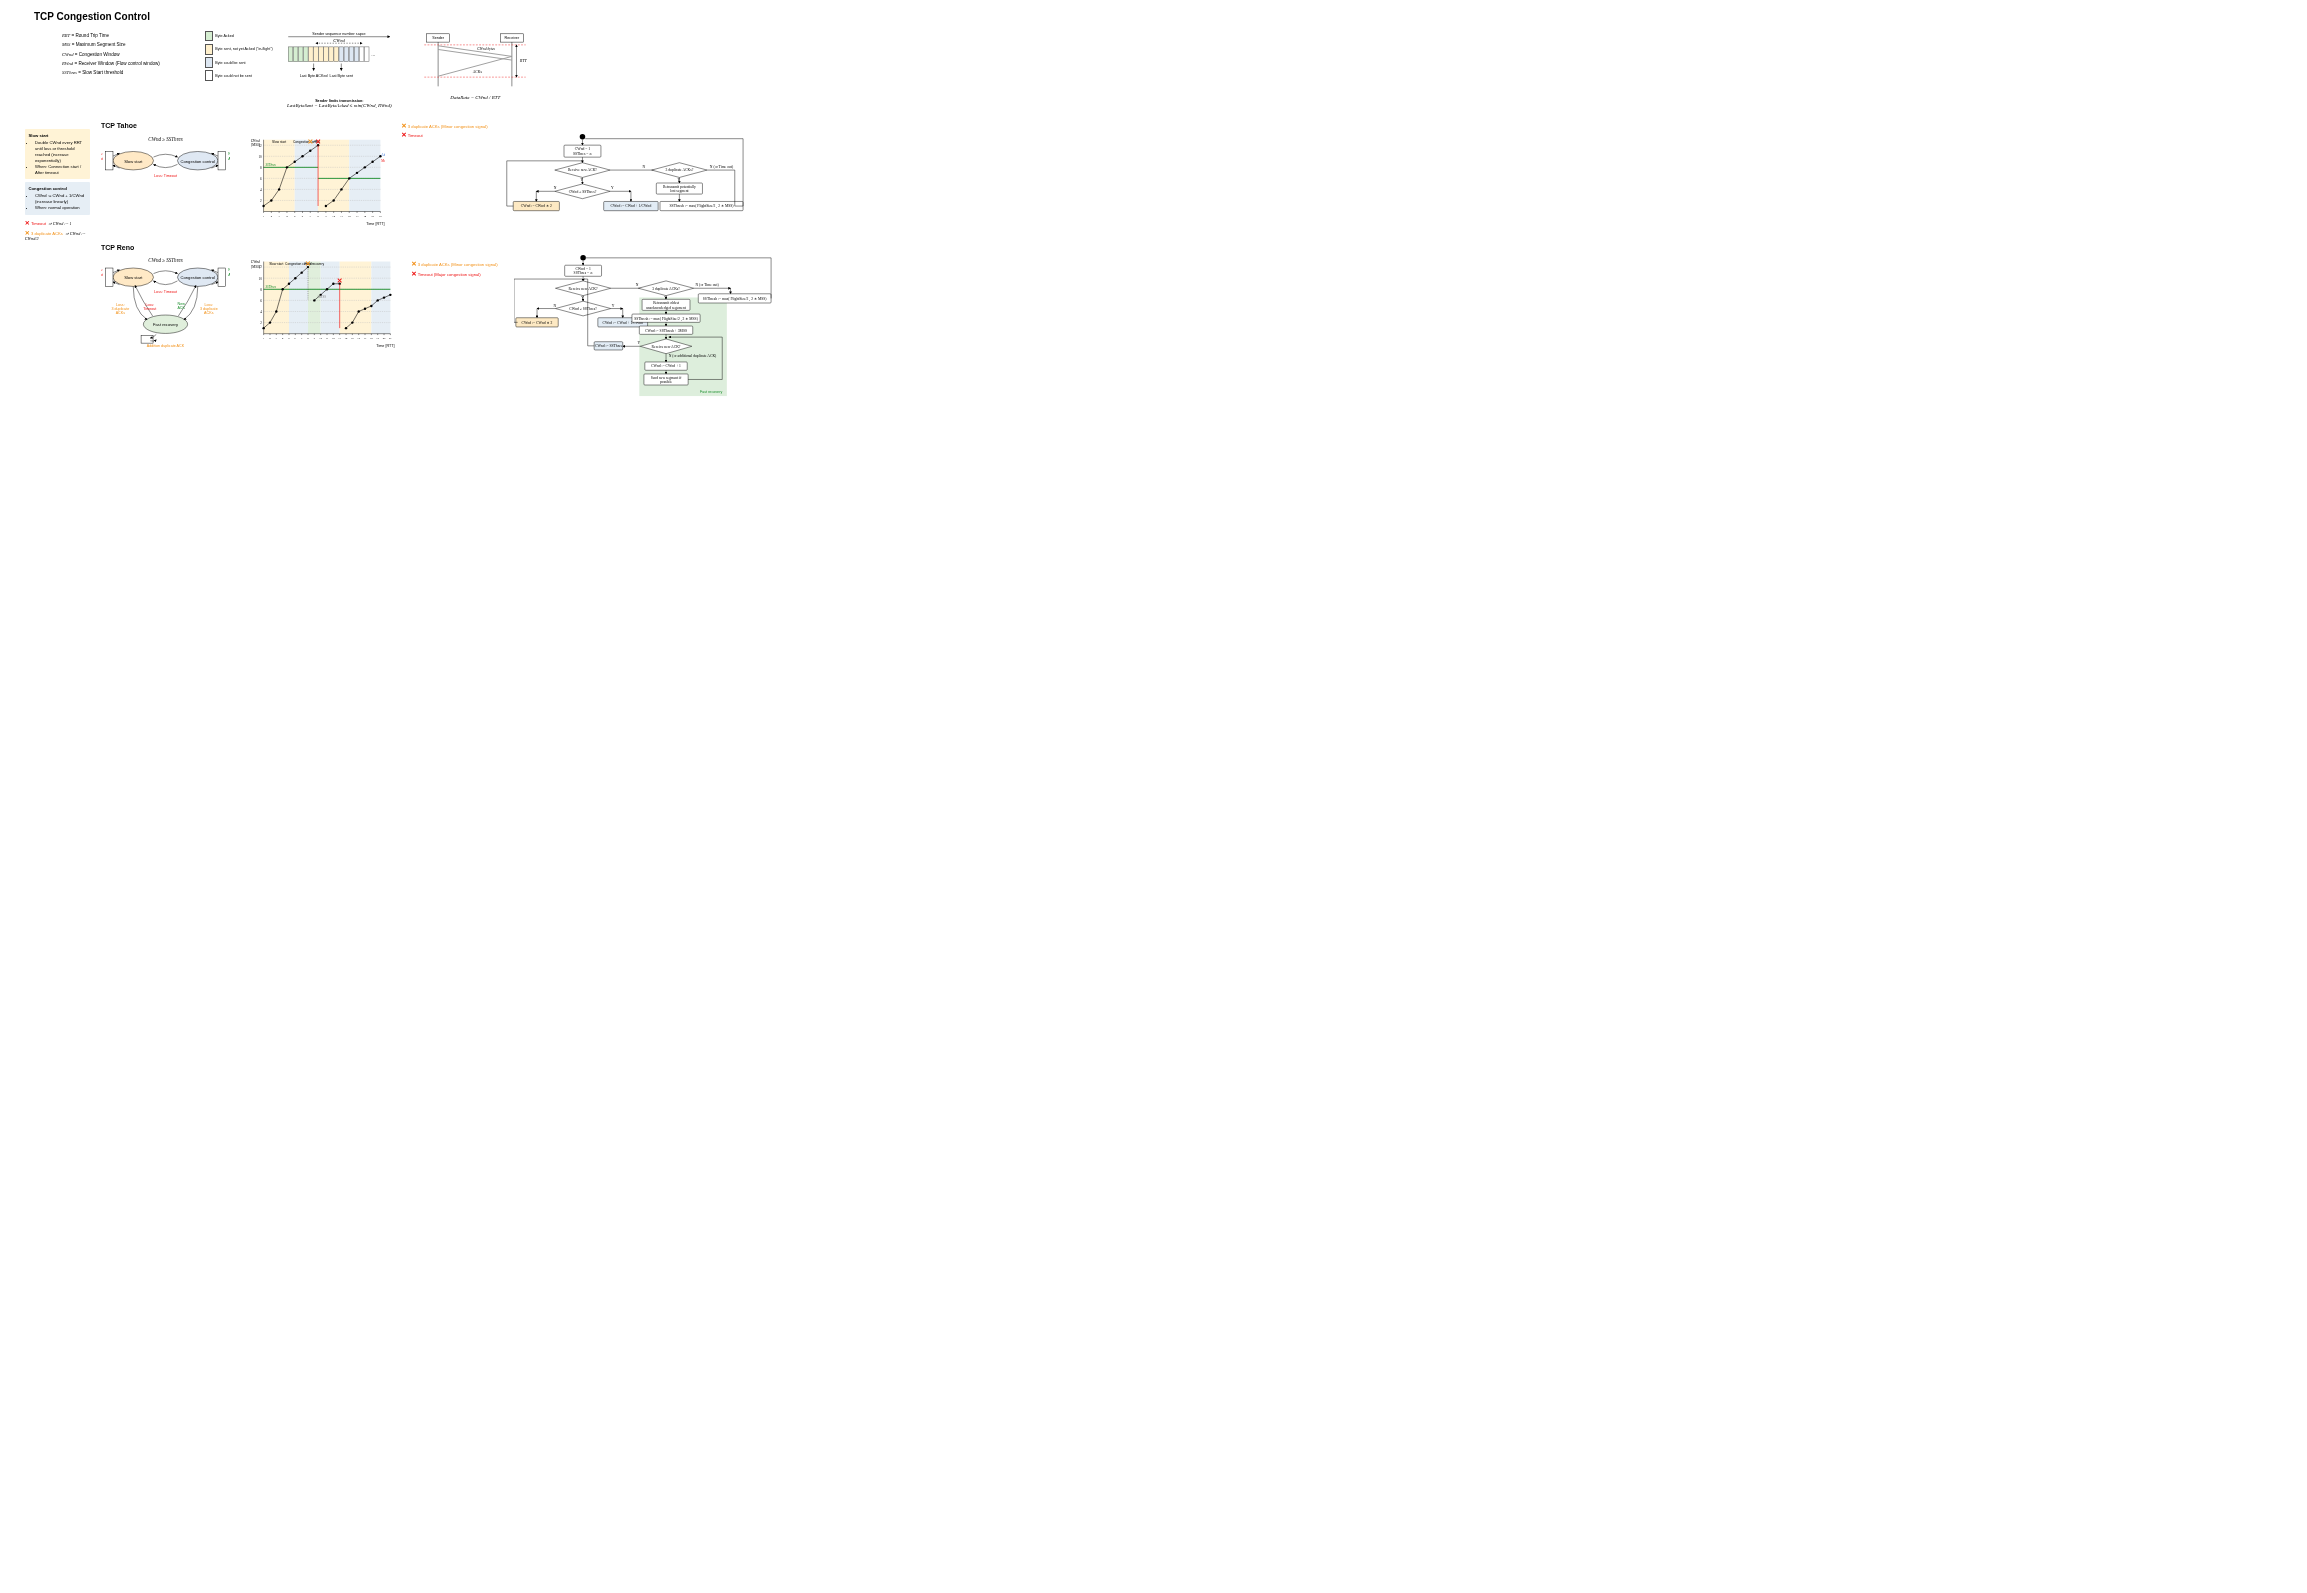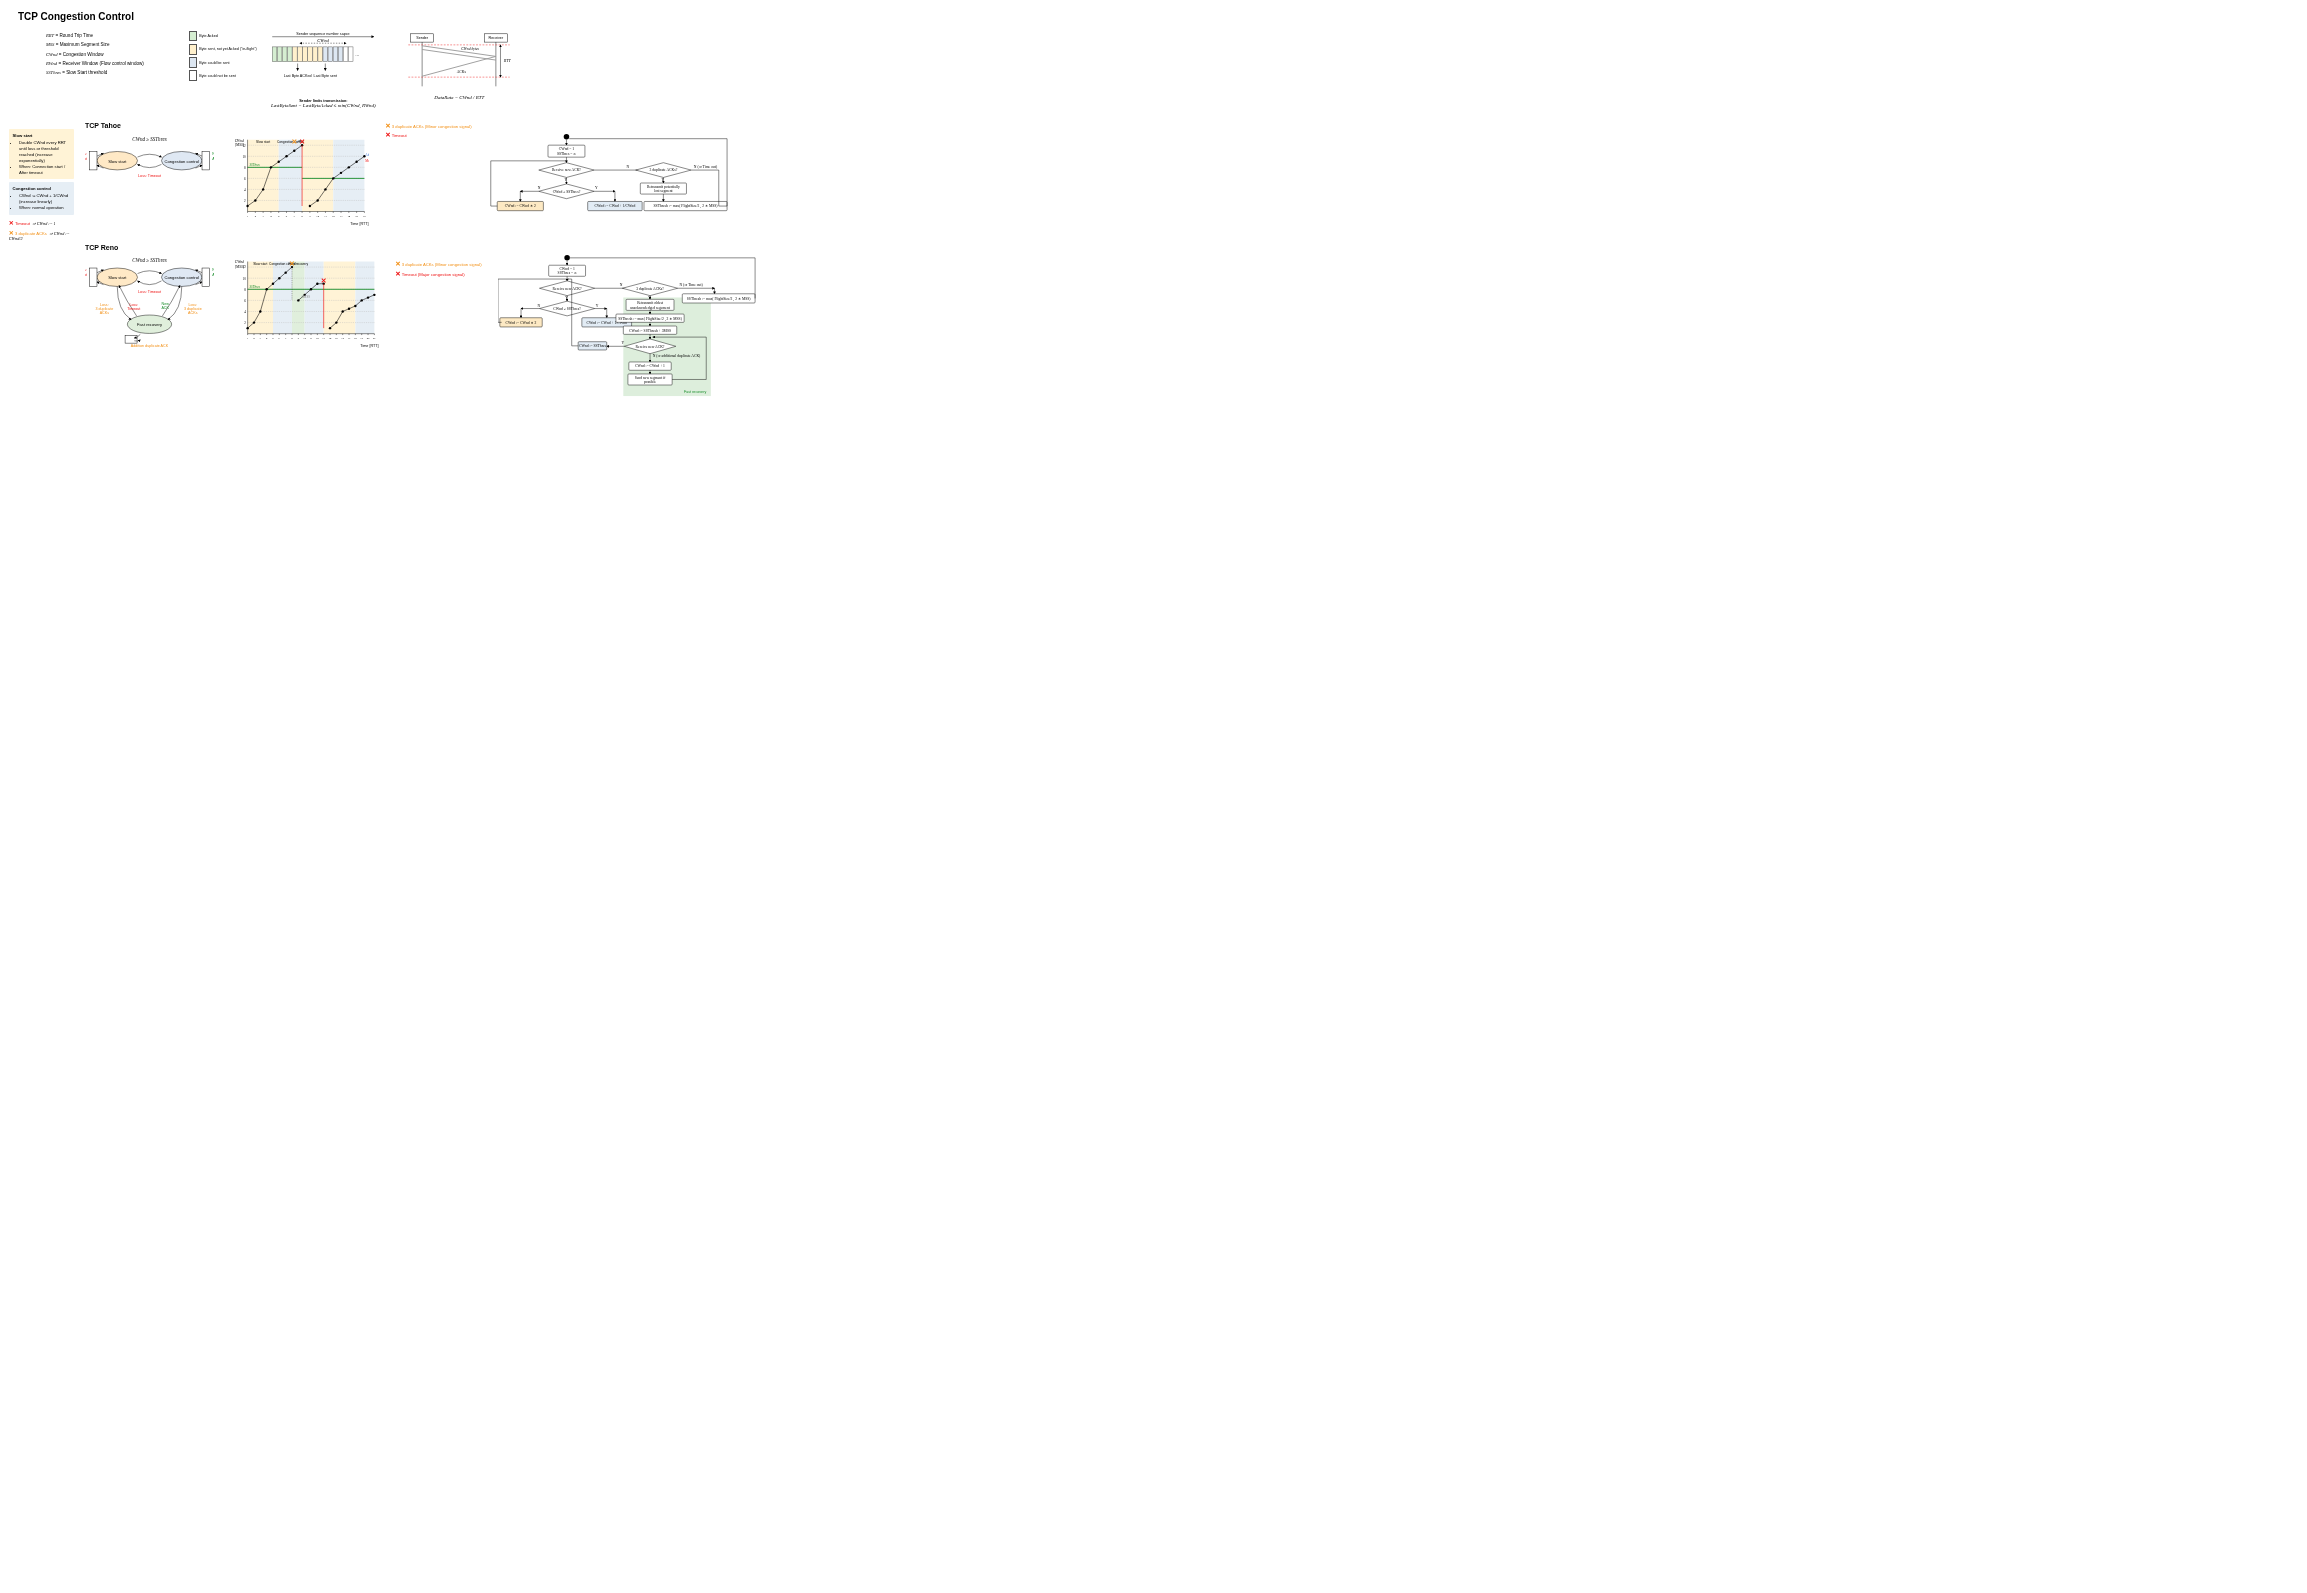--- a/index.html
+++ b/index.html
@@ -1,16 +1,16 @@
 <!DOCTYPE html>
 <html><head>
 <meta charset="utf-8">
 <style>
 html,body{margin:0;padding:0;background:#fff;font-family:"Helvetica Neue",Arial,sans-serif;color:#000;font-size:4.6px}
-.page{width:692px;padding:11px 18px}
+.page{width:692px;padding:11px 34px}
 h1{font-size:10px;font-weight:700;margin:0 0 9.2px 0}
 .row{display:flex;gap:16.6px;align-items:flex-start}
 .col{flex:0 0 auto}
 .defs{width:120px;font-size:4.6px;line-height:2}
 .defs .var{font-style:italic;font-family:"Times New Roman",serif}
 .legend-bytes div{display:flex;align-items:center;gap:2.8px;margin-bottom:2.8px;font-size:3.7px}
 .swatch{width:5.5px;height:8.3px;border:0.5px solid #555}
 .sw-g{background:#d5eed1}
 .sw-y{background:#fff0cc}
 .sw-b{background:#dde7f2}

